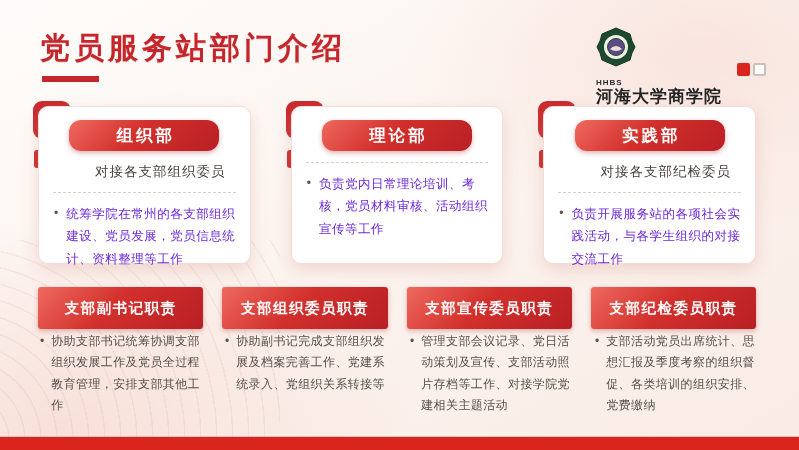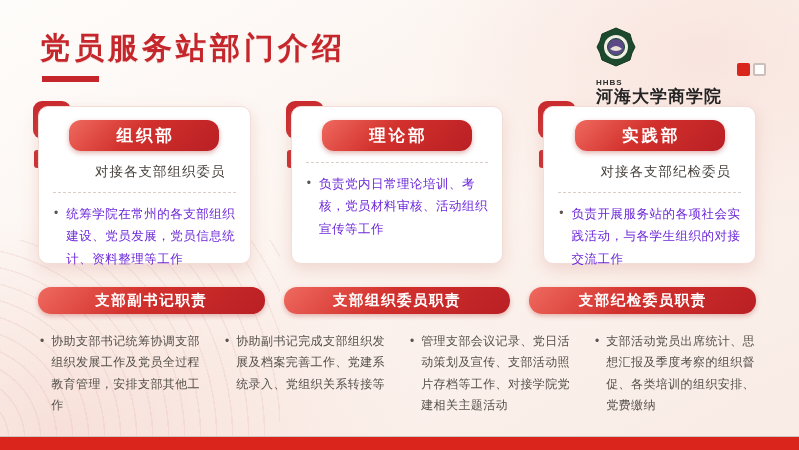--- a/index.html
+++ b/index.html
@@ -62,21 +62,21 @@
   }
   .dept-liaison { margin-top:12px; text-align:center; font-size:13.5px; color:#453f3a; letter-spacing:1px;padding-left:32px; }
   .dept-divider { margin:11px 14px 0; border-top:1.5px dashed #dbcec8; }
   .dept-duty { display:flex; gap:8px; padding:10px 13px 0 15px; }
   .bullet-dot { color:#5b534f; font-size:12px; line-height:1.75; }
   .dept-duty-text { font-size:12.5px; line-height:1.78; color:#6d28d9; letter-spacing:.5px;font-family:Liberation Serif, serif; }
 
   
   .banners-row { position:absolute; left:38px; right:43px; top:287px; display:flex; gap:19px; }
   .role-banner {
-    flex:1; height:27px; border-radius:13px;
+    flex:1; height:42px; border-radius:3px;
     display:flex; align-items:center; justify-content:center;
     background:linear-gradient(135deg,#ef6a5f 0%, #d2302c 45%, #b91f24 100%);
     box-shadow:0 2px 5px rgba(170,30,30,.3);
   }
   .role-banner span { color:#fff; font-size:14.5px; font-weight:bold; letter-spacing:1.5px; }
 
   
   .roles-row { position:absolute; left:38px; right:40px; top:331px; display:flex; gap:19px; }
   .role-col { flex:1; display:flex; gap:7px; padding:0 2px; }
   .role-duty-text { font-size:12px; line-height:1.78; color:#55504b; letter-spacing:.4px; }
@@ -173,20 +173,23 @@
   </div>
 
   <div class="banners-row">
     <div class="role-banner">
       <span>支部副书记职责</span>
     </div>
     <div class="role-banner">
       <span>支部组织委员职责</span>
     </div>
     <div class="role-banner">
+      <span>支部宣传委员职责</span>
+    </div>
+    <div class="role-banner">
       <span>支部纪检委员职责</span>
     </div>
   </div>
 
   <div class="roles-row">
     <div class="role-col">
       <span class="bullet-dot">•</span>
       <span class="role-duty-text">协助支部书记统筹协调支部组织发展工作及党员全过程教育管理，安排支部其他工作</span>
     </div>
     <div class="role-col">

